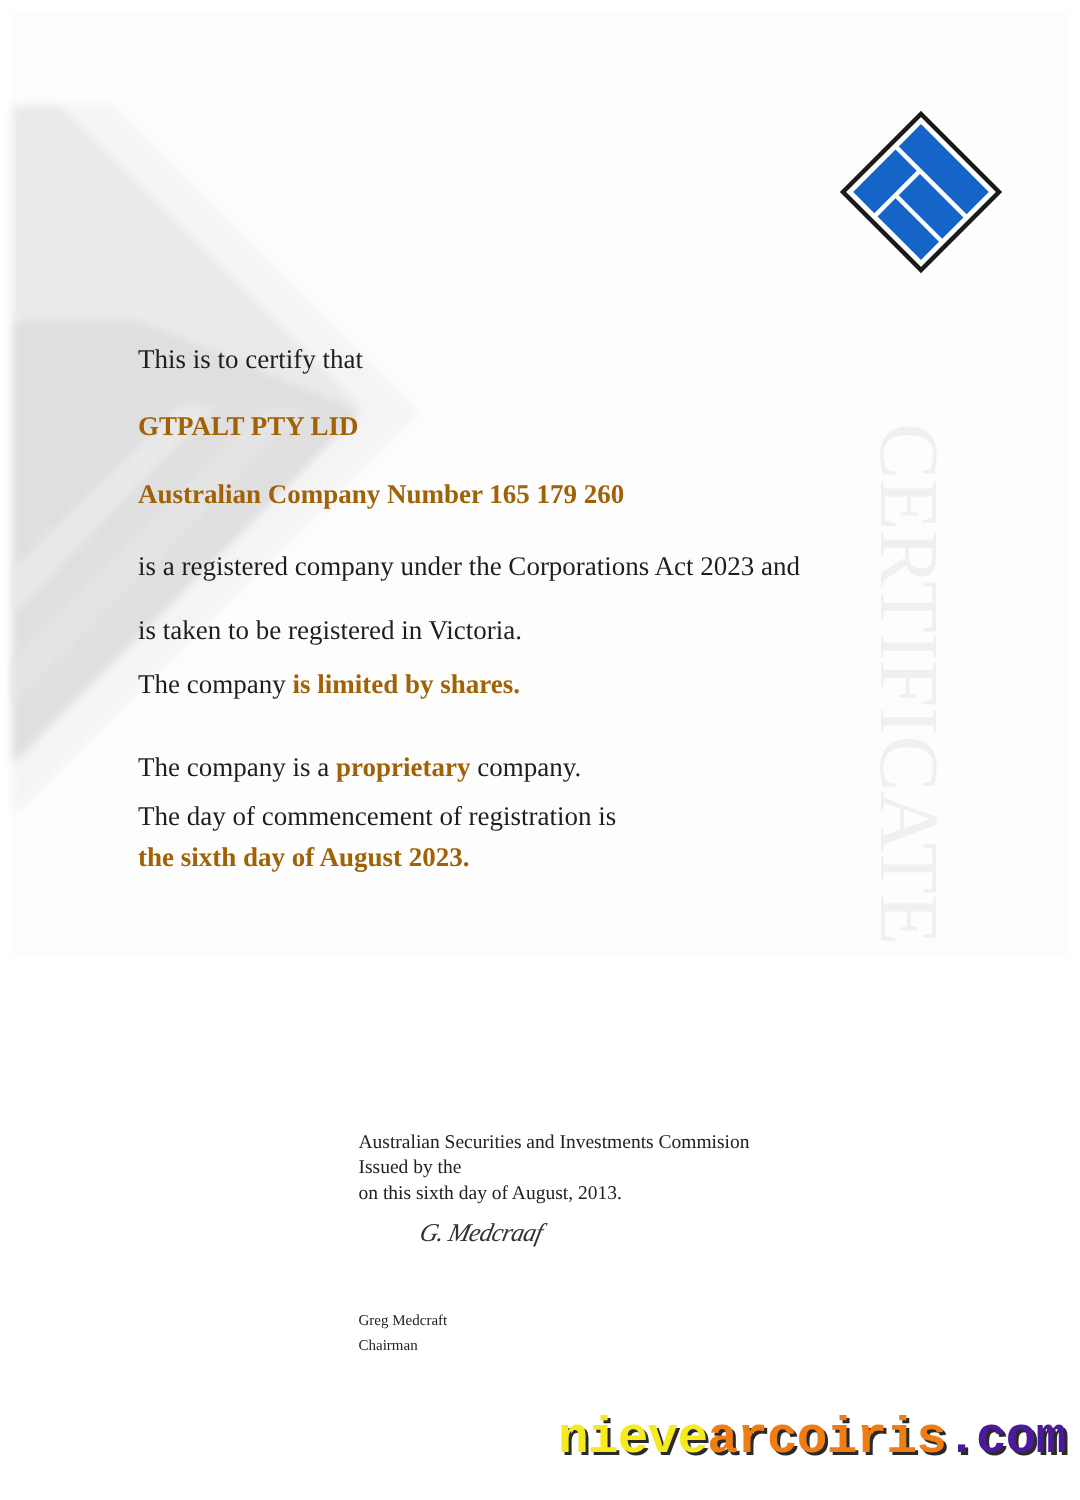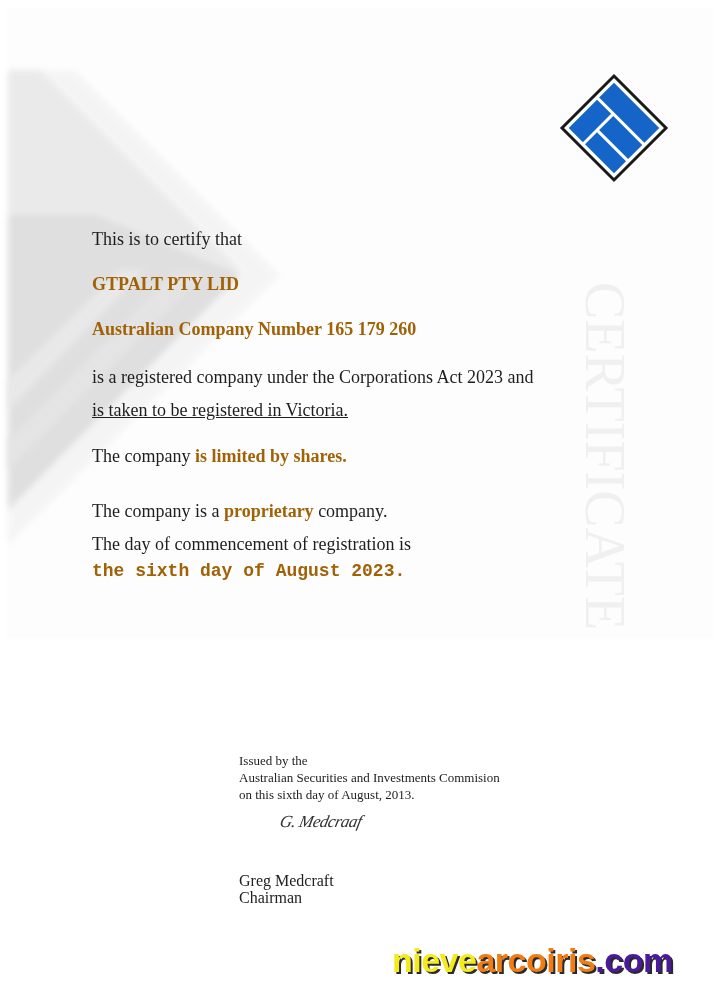--- a/index.html
+++ b/index.html
@@ -28,23 +28,23 @@
       position: absolute; left: 92px; top: 144px; margin: 0;
       font-size: 24px; font-weight: bold; line-height: 31px; color: #111;
     }
     .p { position: absolute; left: 92px; margin: 0; font-size: 18px; line-height: 22px; color: #1e1e1e; white-space: nowrap; }
     .b { font-weight: bold; color: #a16207; }
     .issued { position: absolute; left: 239px; top: 752px; font-size: 13px; line-height: 17px; color: #222; }
     .signature {
       position: absolute; left: 280px; top: 812px; font-size: 17px; font-style: italic;
       font-family: "Liberation Serif", serif; color: #333; transform: skewX(-12deg); letter-spacing: -0.5px;
     }
-    .signer { position: absolute; left: 239px; top: 872px; font-size: 16px; line-height: 17px; color: #222; }
+    .signer { position: absolute; left: 239px; top: 872px; font-size: 10px; line-height: 17px; color: #222; }
     .site {
-      position: absolute; left: 392px; top: 940px; font-family: Liberation Sans, sans-serif;
+      position: absolute; left: 372px; top: 940px; font-family: Liberation Mono, monospace;
       font-weight: bold; font-size: 34px; letter-spacing: -0.5px; line-height: 40px;
     }
     .site span { text-shadow: 2px 2px 0 #2a2a2a; }
     .c-yellow { color: #f5ea1e; }
     .c-orange { color: #f07d14; }
     .c-purple { color: #4a1a9a; }
   </style>
 </head>
 <body>
 
@@ -82,32 +82,32 @@
 </svg>
 
 <h1 class="title">
   <br>
 </h1>
 
 <p class="p" style="top:228px;">This is to certify that</p>
 <p class="p b" style="top:273px;">GTPALT PTY LID</p>
 <p class="p b" style="top:318px;">Australian Company Number 165 179 260</p>
 <p class="p" style="top:366px;">is a registered company under the Corporations Act 2023 and</p>
-<p class="p" style="top:399px;text-decoration:underline;">is taken to be registered in Victoria.</p>
+<p class="p" style="top:409px;">is taken to be registered in Victoria.</p>
 
 <p class="p" style="top:445px;"><span>The company </span><span class="b">is limited by shares.</span></p>
 
 <p class="p" style="top:500px;"><span>The company is a </span><span class="b">proprietary</span><span> company.</span></p>
 
 <p class="p" style="top:533px;">The day of commencement of registration is</p>
-<p class="p b" style="top:560px;font-family:Liberation Mono, monospace;">the sixth day of August 2023.</p>
+<p class="p b" style="top:560px;">the sixth day of August 2023.</p>
 
 <div class="issued">
+  <div>Australian Securities and Investments Commision</div>
   <div>Issued by the</div>
-  <div>Australian Securities and Investments Commision</div>
   <div>on this sixth day of August, 2013.</div>
 </div>
 
 <div class="signature">G. Medcraaf</div>
 
 <div class="signer">
   <div>Greg Medcraft</div>
   <div>Chairman</div>
 </div>
 

